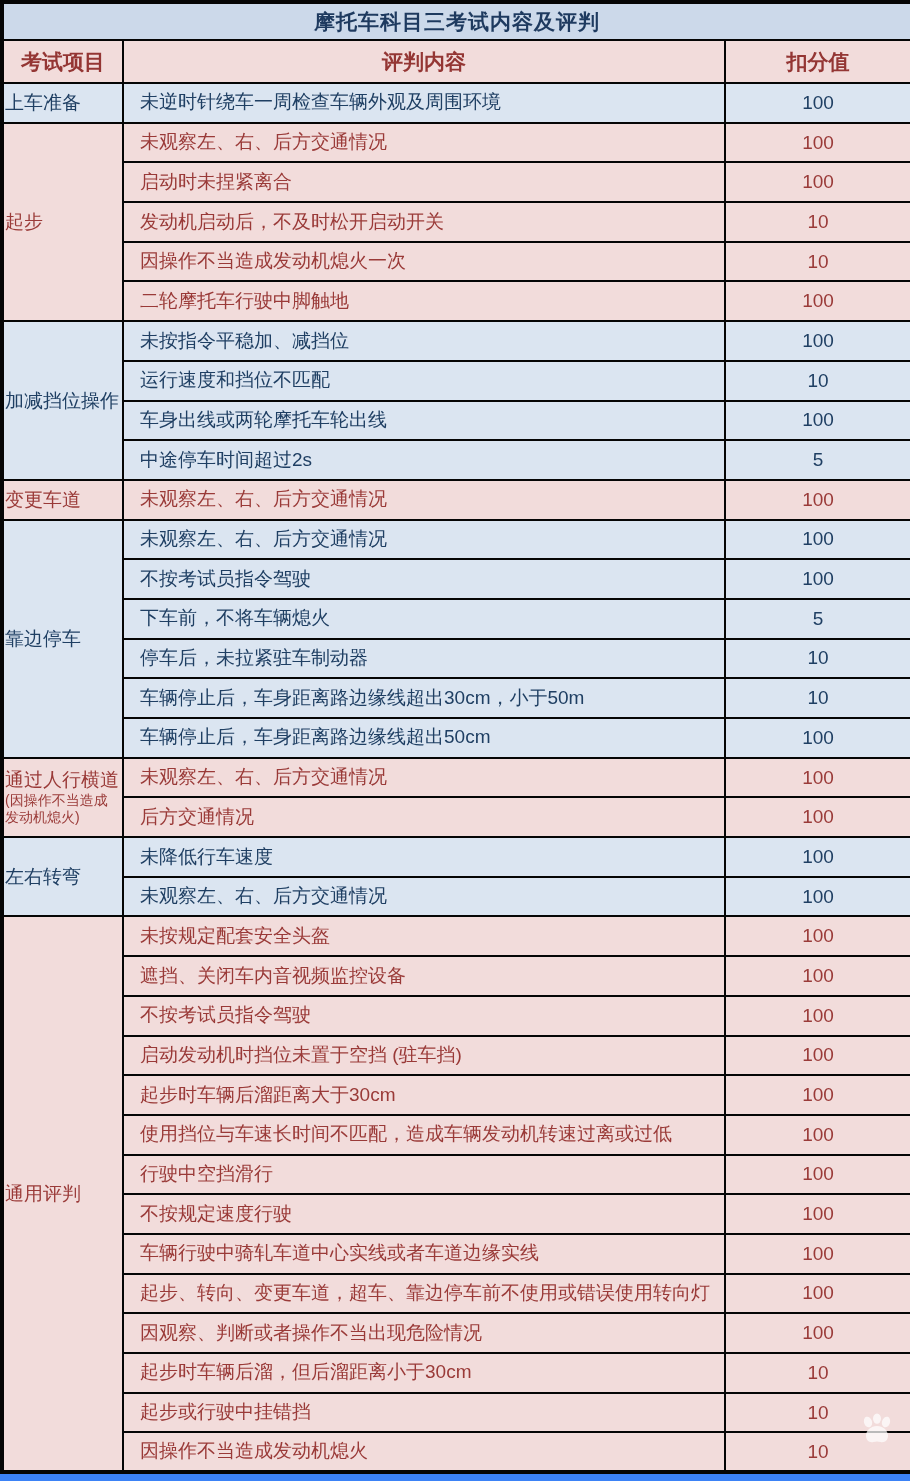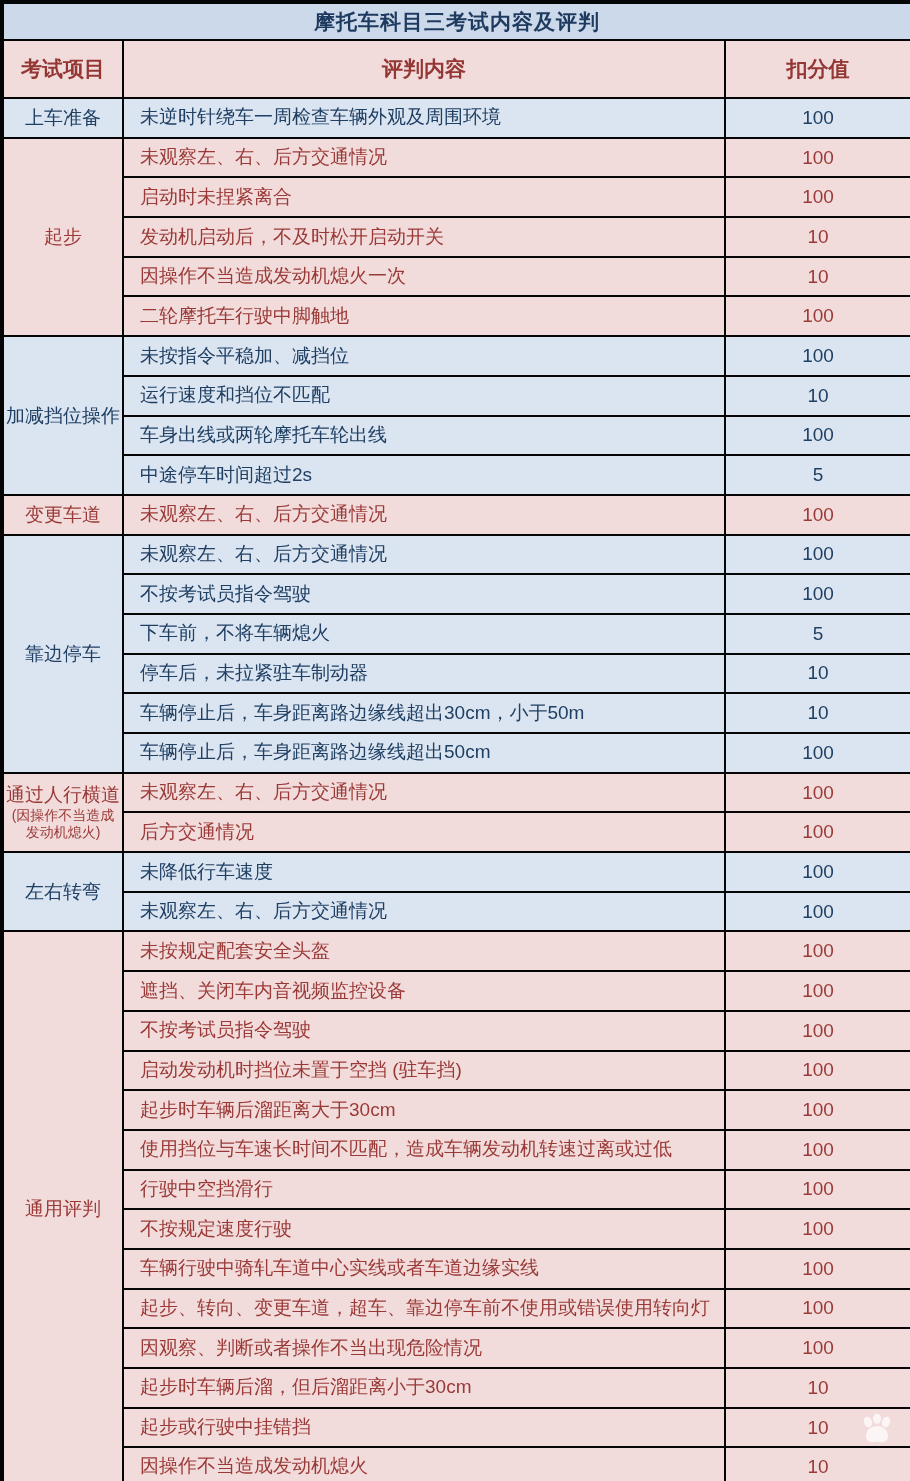--- a/index.html
+++ b/index.html
@@ -5,28 +5,28 @@
   html,body{margin:0;padding:0;background:#ffffff;}
   body{font-family:"Liberation Sans","DejaVu Sans",sans-serif;}
   .page{position:relative;width:910px;height:1481px;background:#3b82f6;overflow:hidden;}
   table.exam{border-collapse:collapse;width:910px;table-layout:fixed;border:4px solid #050505;}
   td,th{border:2px solid #050505;box-sizing:border-box;overflow:hidden;}
   .title-row td{
     height:38px;background:#ccd9ea;color:#1e3a5f;font-weight:bold;
     font-size:21px;text-align:center;vertical-align:middle;letter-spacing:1px;
   }
   .header-row th{
-    height:58px;background:#f2dcdb;color:#943634;font-weight:bold;
+    height:43px;background:#f2dcdb;color:#943634;font-weight:bold;
     font-size:21px;text-align:center;vertical-align:middle;
   }
   tr.body-row{height:39.7px;}
   tr.blue{background:#dbe5f1;color:#1f3f63;}
   tr.pink{background:#f2dcdb;color:#9a3a38;}
   td.group-cell{
-    text-align:center;vertical-align:middle;font-size:19px;padding:0 1px;
+    text-align:left;vertical-align:middle;font-size:19px;padding:0 1px;
     line-height:1.25;
   }
   td.group-cell .group-sub{font-size:14px;display:block;line-height:1.25;}
   td.content-cell{
     text-align:left;vertical-align:middle;font-size:19px;padding:2px 6px 2px 16px;
     line-height:1.2;
   }
   td.score-cell{text-align:center;vertical-align:middle;font-size:19px;}
   .watermark{
     position:absolute;right:16px;bottom:36px;display:flex;align-items:center;gap:6px;

